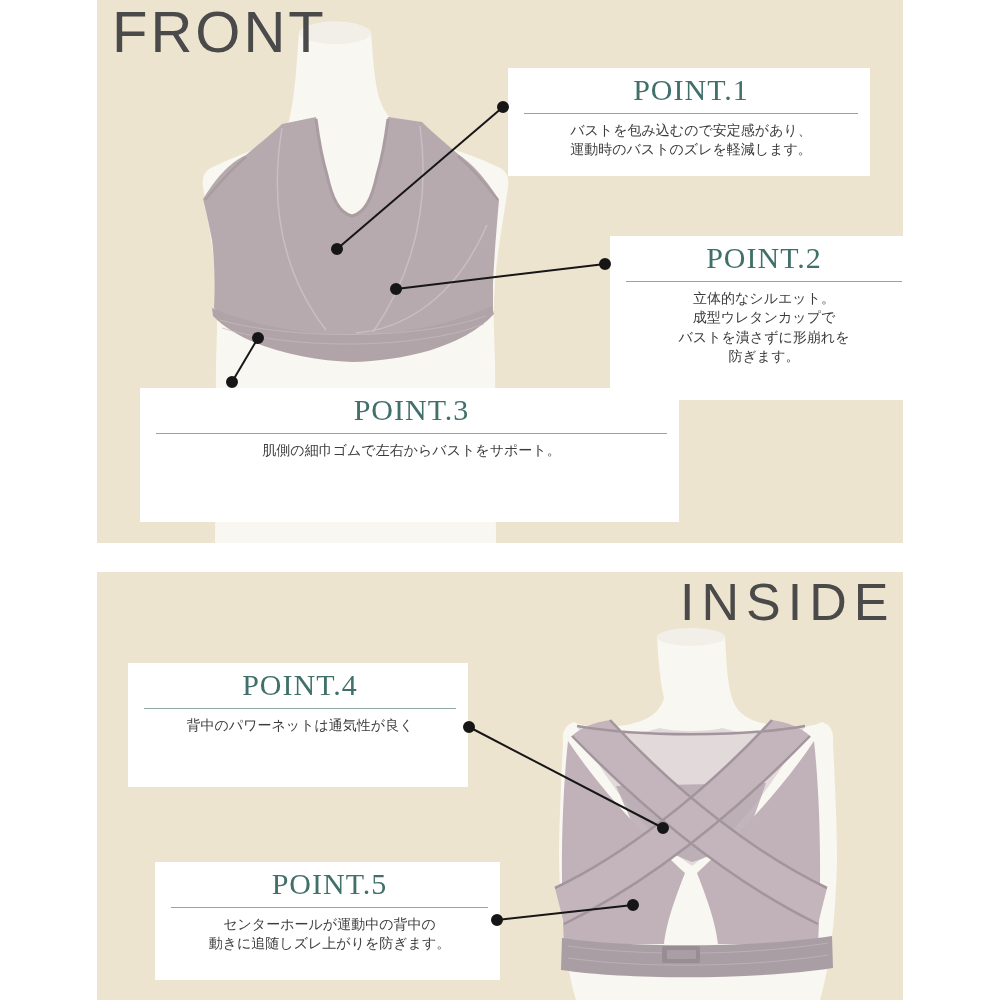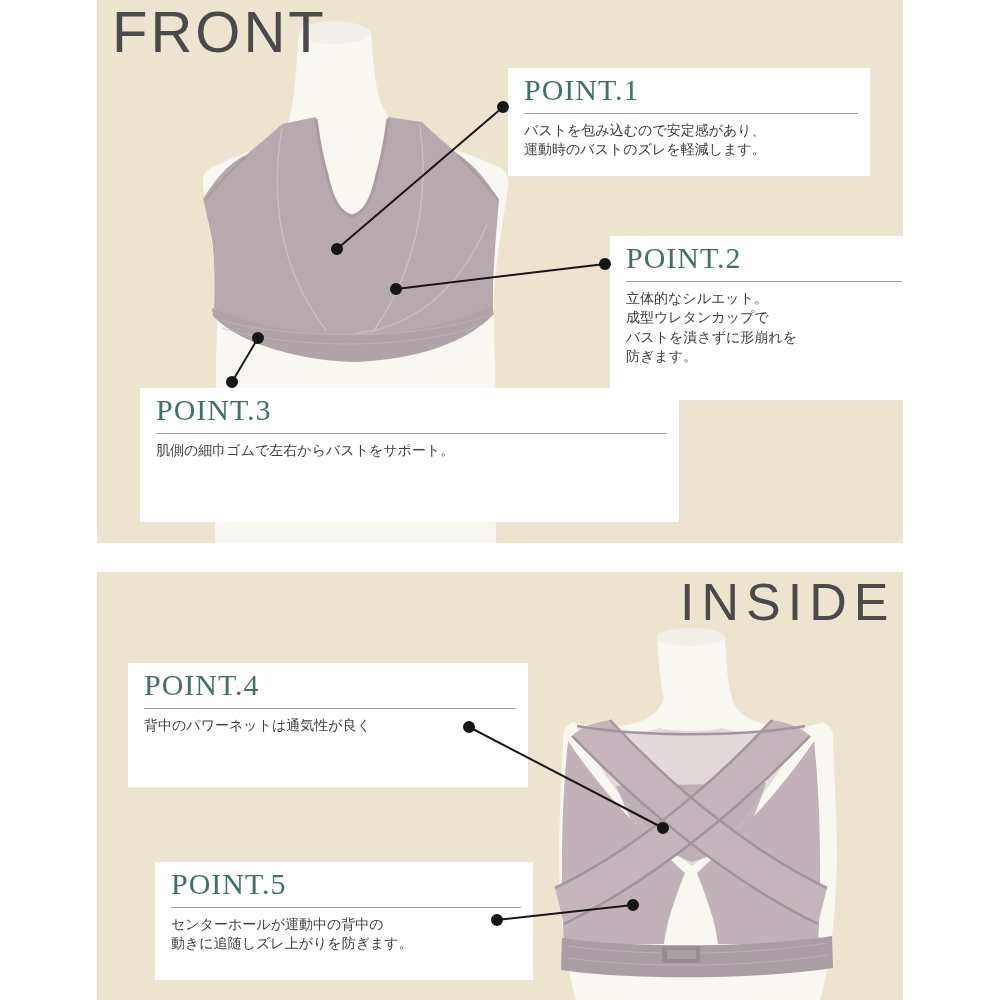--- a/index.html
+++ b/index.html
@@ -18,26 +18,27 @@
   #front-title{left:112px;top:-2px;font-size:58px;letter-spacing:3px;}
   #inside-title{left:680px;top:572px;font-size:52px;letter-spacing:7px;}
 
   .mannequin{position:absolute;z-index:2;pointer-events:none;}
   #front-photo{left:130px;top:0;}
   #inside-photo{left:480px;top:626px;}
 
   .point-card{
     position:absolute;background:#FFFFFF;z-index:3;box-sizing:border-box;
     padding:5px 12px 8px 16px;
+    text-align:center;
   }
   #card-1{left:508px;top:68px;width:362px;min-height:108px;}
   #card-2{left:610px;top:236px;width:304px;min-height:164px;}
   #card-3{left:140px;top:388px;width:539px;min-height:134px;}
-  #card-4{left:128px;top:663px;width:400px;min-height:124px;}
-  #card-5{left:155px;top:862px;width:378px;min-height:118px;}
+  #card-4{left:128px;top:663px;width:340px;min-height:124px;}
+  #card-5{left:155px;top:862px;width:345px;min-height:118px;}
 
   .point-heading{
     font-family:"Liberation Serif","DejaVu Serif",serif;
     color:#41706A;font-size:30px;letter-spacing:1px;line-height:1.15;
     border-bottom:1px solid #8FA8A3;padding-bottom:5px;margin-bottom:7px;
   }
   .point-body{color:#3C3C3C;font-size:14px;line-height:1.4;}
   .point-line{display:block;white-space:nowrap;}
 
   #callout-overlay{position:absolute;left:0;top:0;z-index:5;pointer-events:none;}

